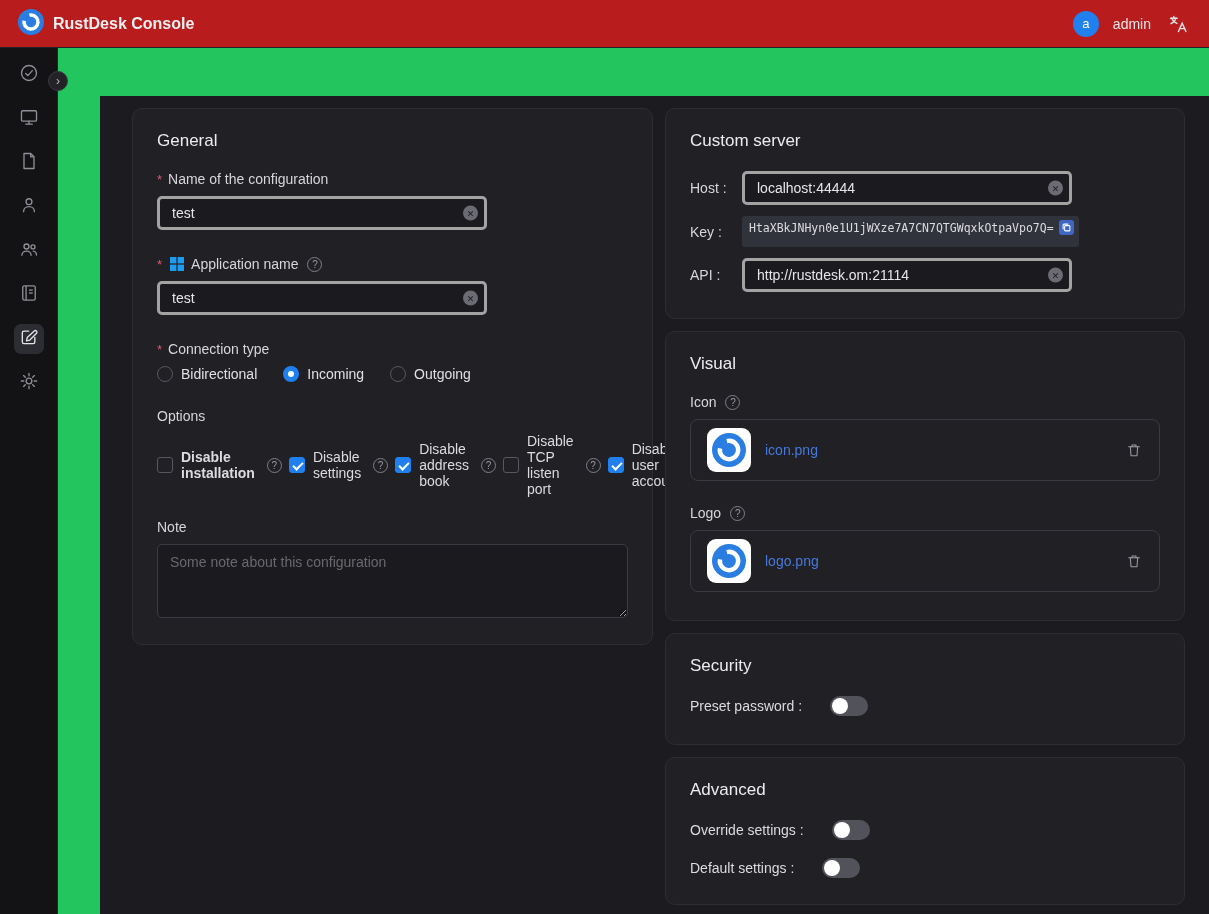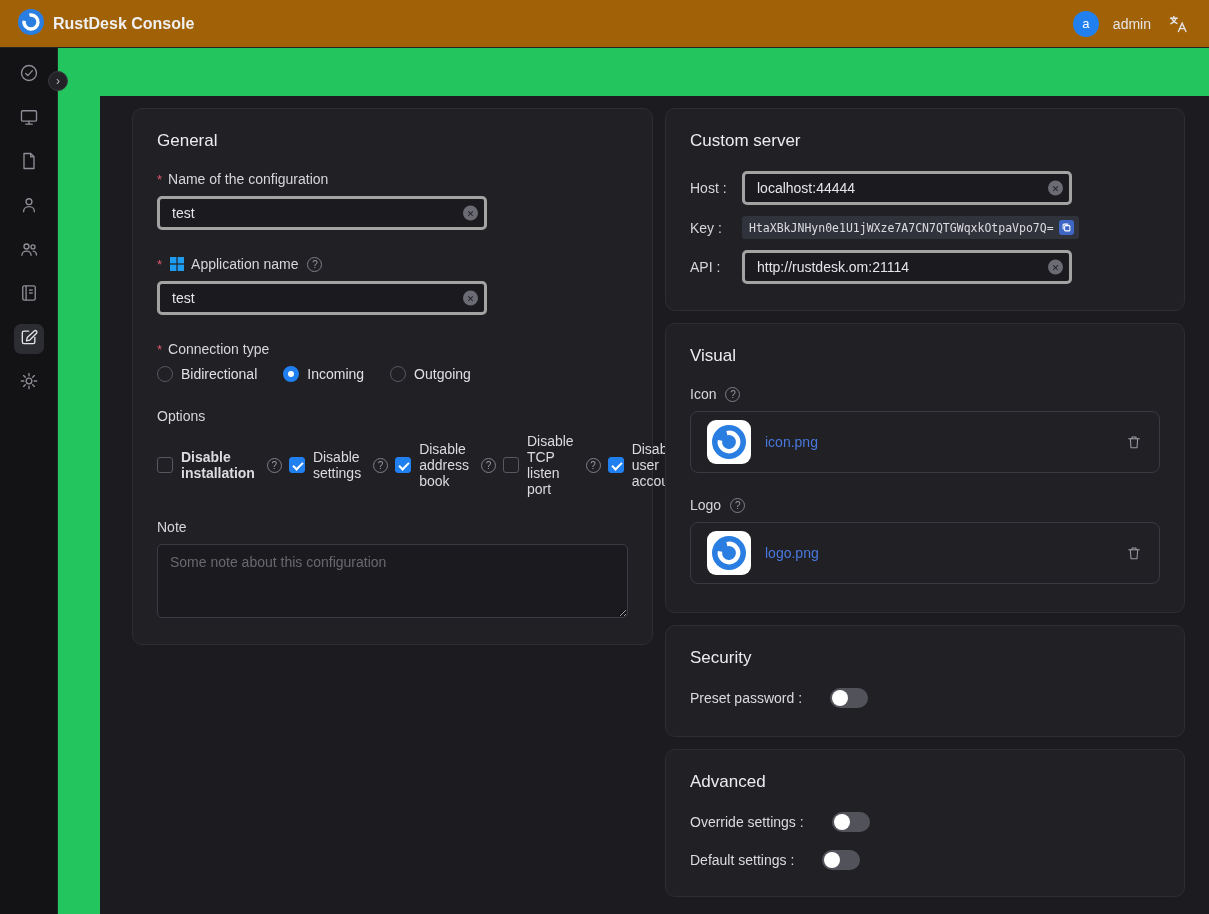--- a/index.html
+++ b/index.html
@@ -6,21 +6,21 @@
   html,body { width:1209px; height:914px; overflow:hidden; }
   body {
     background:#131316;
     font-family:"Liberation Sans", sans-serif;
     color:#e3e3e6;
     position:relative;
   }
   
   .header {
     position:absolute; top:0; left:0; width:100%; height:48px;
-    background:#a16207; border-bottom:1px solid #232327;
+    background:#b91c1c; border-bottom:1px solid #232327;
     display:flex; align-items:center; padding:0 18px; z-index:5;
   }
   .brand { display:flex; align-items:center; gap:9px; }
   .brand-title { font-size:16px; font-weight:700; color:#f0f0f2; }
   .header-right { margin-left:auto; display:flex; align-items:center; gap:14px; }
   .avatar {
     width:26px; height:26px; border-radius:50%; background:#2080f0;
     color:#fff; font-size:13px; display:flex; align-items:center; justify-content:center;
   }
   .user-name { font-size:14px; color:#e6e6e9; }
@@ -104,21 +104,21 @@
     font-family:"Liberation Sans", sans-serif;
   }
   .note-area::placeholder { color:#68686f; }
   .input-wrap input::placeholder { color:#68686f; }
 
   
   .srv-row { display:flex; align-items:center; margin-bottom:11px; }
   .srv-label { width:52px; font-size:14px; color:#d7d7da; flex:none; }
   .key-field {
     display:flex; align-items:center; gap:5px;
-    background:#31333c; border-radius:3px; padding:4px 5px 4px 7px;
+    background:#31333c; border-radius:3px; padding:4px 5px 12px 7px;
     font-family:"DejaVu Sans Mono", monospace; font-size:11.5px; color:#dcdce0;
     max-width:352px; white-space:nowrap;
   }
   .copy-btn {
     width:15px; height:15px; background:#3e66c4; border-radius:3px; flex:none;
     display:flex; align-items:center; justify-content:center; cursor:pointer;
   }
 
   
   .filebox {

